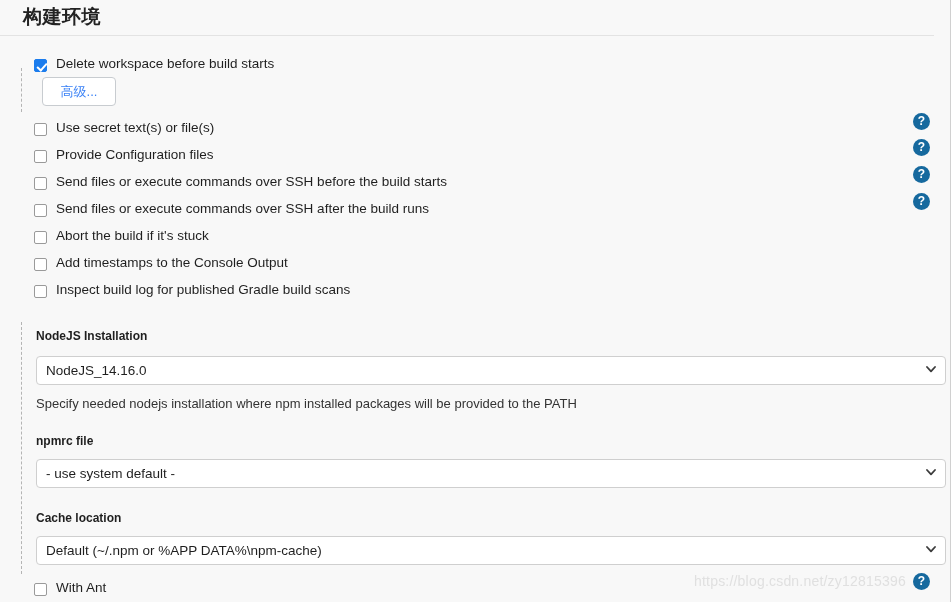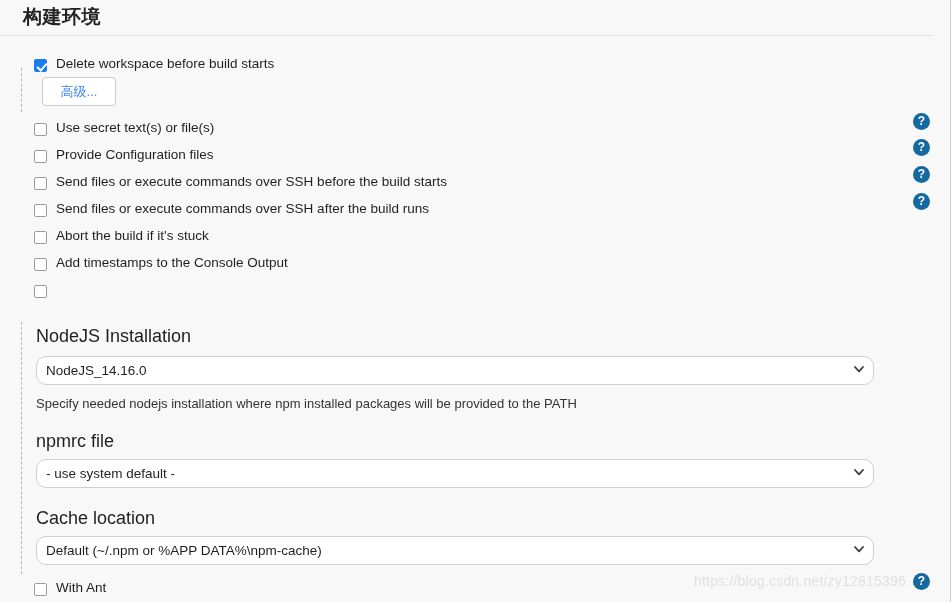--- a/index.html
+++ b/index.html
@@ -112,42 +112,42 @@
     color: #3b82f6;
     cursor: pointer;
     padding: 0;
     font-family: "Liberation Sans", "DejaVu Sans", sans-serif;
   }
 
   
   .field-label {
     position: absolute;
     left: 36px;
-    font-size: 18px;
-    font-weight: normal;
+    font-size: 12px;
+    font-weight: bold;
     color: #1f1f1f;
     line-height: 18px;
     white-space: nowrap;
   }
   .field-help {
     position: absolute;
     left: 36px;
     font-size: 13px;
     color: #333333;
     line-height: 18px;
     white-space: nowrap;
   }
   .select-box {
     position: absolute;
     left: 36px;
-    width: 838px;
+    width: 910px;
     height: 29px;
     background: #ffffff;
     border: 1px solid #cfcfcf;
-    border-radius: 10px;
+    border-radius: 4px;
   }
   .select-value {
     position: absolute;
     left: 9px; top: 0;
     height: 27px;
     line-height: 27px;
     font-size: 13.5px;
     color: #1f1f1f;
     white-space: nowrap;
   }
@@ -219,20 +219,21 @@
     <span class="cbx-label">Abort the build if it's stuck</span>
   </div>
 
   <div class="row" style="top:249px;">
     <span class="cbx"></span>
     <span class="cbx-label">Add timestamps to the Console Output</span>
   </div>
 
   <div class="row" style="top:276px;">
     <span class="cbx"></span>
+    <span class="cbx-label">Inspect build log for published Gradle build scans</span>
   </div>
 
 
   <div class="field-label" style="top:327px;">NodeJS Installation</div>
 
   <div class="select-box" style="top:356px;">
     <span class="select-value">NodeJS_14.16.0</span>
     <span class="select-arrow">
       <svg width="10" height="7" viewBox="0 0 10 7">
         <path d="M1 1 L5 5.4 L9 1" stroke="#3c3c3c" stroke-width="1.8" fill="none" stroke-linecap="round" stroke-linejoin="round"></path>

